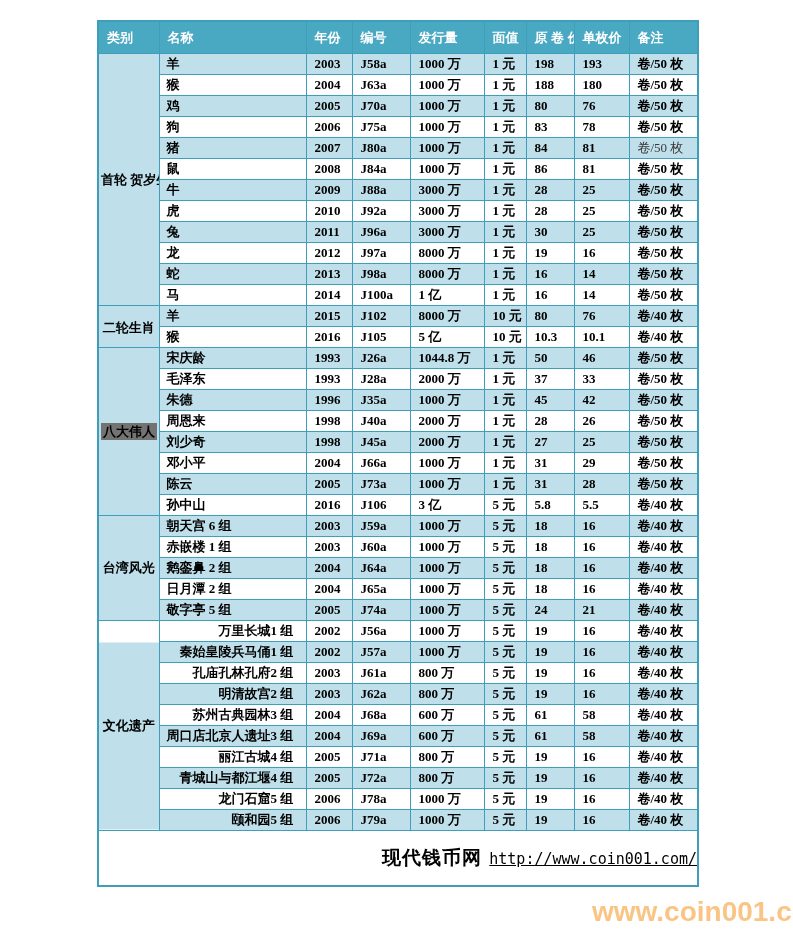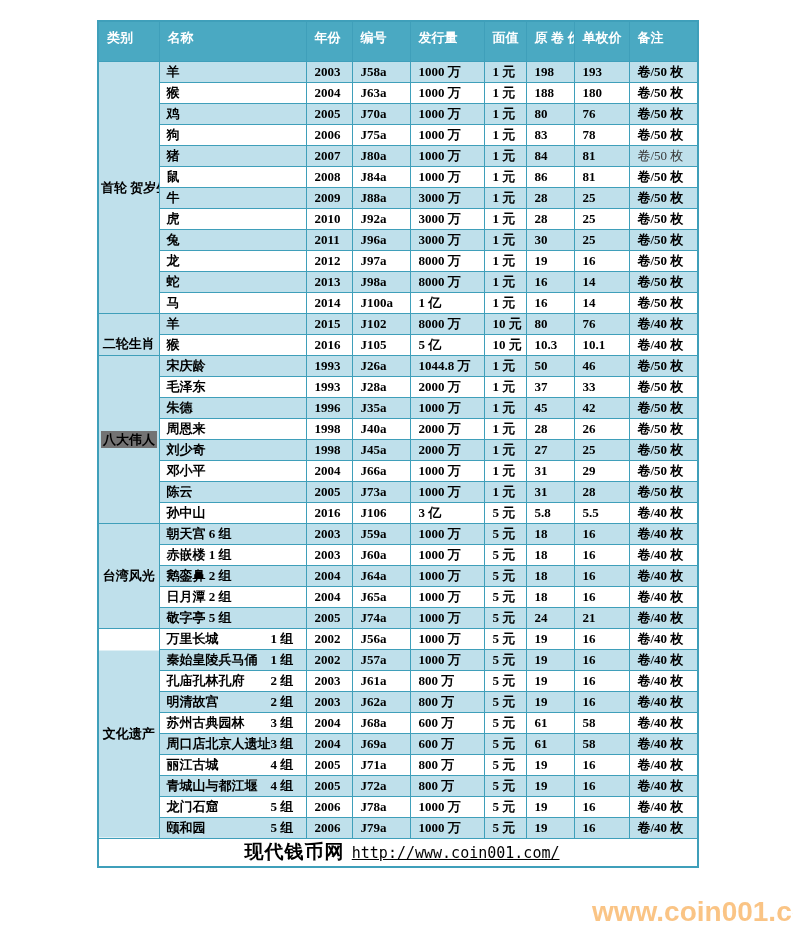--- a/index.html
+++ b/index.html
@@ -4,37 +4,37 @@
 <style>
   html,body{margin:0;padding:0;background:#ffffff;}
   .page{position:relative;width:793px;height:952px;background:#ffffff;overflow:hidden;
         font-family:"Liberation Serif","DejaVu Serif",serif;}
   table.price{position:absolute;left:97px;top:20px;width:600px;border-collapse:collapse;
         border:2px solid #3f9fba;table-layout:fixed;}
   table.price th, table.price td{border:1px solid #3f9fba;box-sizing:border-box;
         overflow:hidden;white-space:nowrap;}
   thead th{background:#4aa9c2;color:#ffffff;font-family:"Liberation Sans","DejaVu Sans",sans-serif;
         font-weight:bold;font-size:13px;text-align:left;vertical-align:top;
-        padding:7px 0 0 8px;height:40px;border:1px solid #4aa9c2;border-bottom:1px solid #3f9fba;
+        padding:7px 0 0 8px;height:32px;border:1px solid #4aa9c2;border-bottom:1px solid #3f9fba;
         white-space:pre-line;line-height:17px;}
   tbody td{height:21px;font-size:13px;font-weight:bold;color:#000;padding:0 0 0 8px;
         vertical-align:middle;}
   tr.blue td{background:#bfe0eb;}
   tr.white td{background:#ffffff;}
   td.cat{background:#bfe0eb !important;text-align:center;padding:0 2px;vertical-align:middle;
         white-space:pre-line;line-height:19px;font-size:13px;}
-  td.cat-top{vertical-align:top;padding-top:20px;}
+  td.cat-top{vertical-align:top;padding-top:12px;}
   td.cat-whitetop{background:linear-gradient(to bottom,#ffffff 0,#ffffff 22px,#bfe0eb 22px) !important;}
   .cat-label.hl{background:#737373;padding:1px 2px;}
   td.name-td{padding-left:7px;}
   .name-wrap{display:flex;align-items:center;}
-  .nm{min-width:104px;display:inline-block;}
+  .nm{min-width:104px;display:inline-block;text-align:right;}
   .grp{display:inline-block;}
   td.remark-td.light{font-weight:normal;color:#3a3a3a;}
-  tr.footer-row td{background:#ffffff;height:29px;text-align:center;vertical-align:middle;
+  tr.footer-row td{background:#ffffff;height:56px;text-align:right;vertical-align:middle;
         border:1px solid #3f9fba;}
   .site-name{font-size:19px;font-weight:bold;color:#000;letter-spacing:1px;}
   .site-url{font-family:"DejaVu Sans Mono","Liberation Mono",monospace;font-size:15px;
         font-weight:normal;color:#000;text-decoration:underline;margin-left:4px;}
   .watermark{position:absolute;left:592px;top:896px;font-family:"Liberation Sans","DejaVu Sans",sans-serif;
         font-size:28px;font-weight:bold;color:rgba(246,148,32,0.55);letter-spacing:0px;
         white-space:nowrap;pointer-events:none;}
 </style>
 </head>
 <body>

